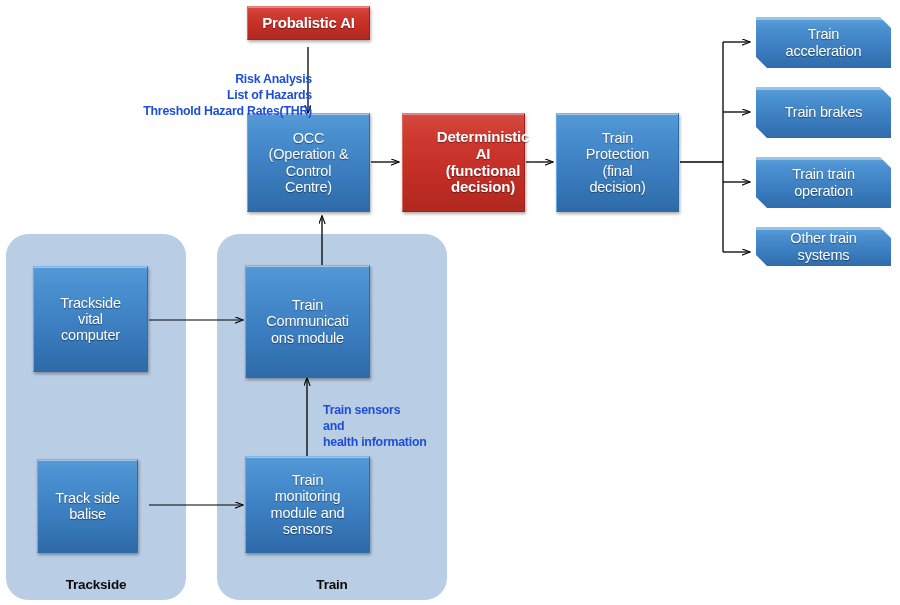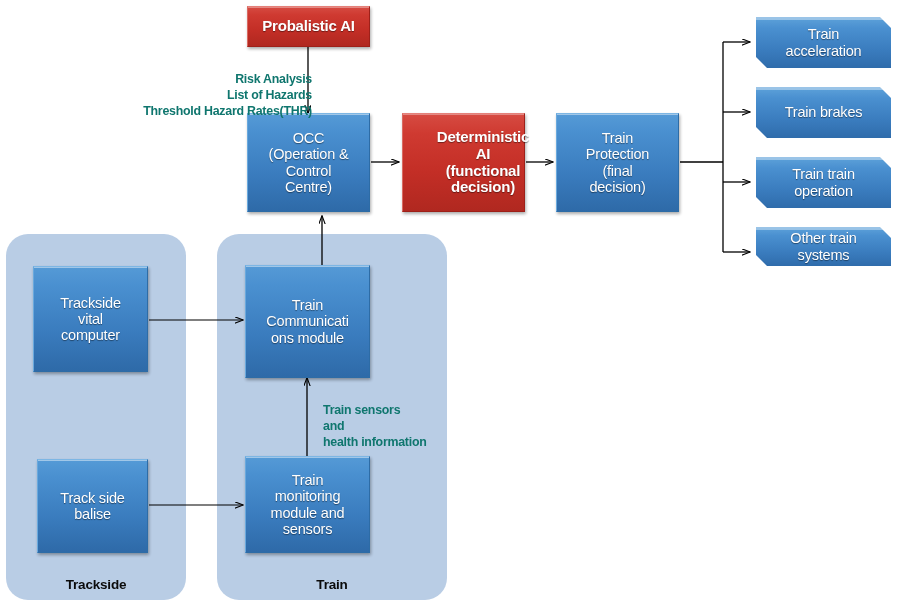--- a/index.html
+++ b/index.html
@@ -101,21 +101,21 @@
     height: 3px;
     background: rgba(255,255,255,0.38);
     pointer-events: none;
   }
 
   
   .annot {
     position: absolute;
     font-size: 12.4px;
     font-weight: bold;
-    color: #0f766e;
+    color: #1d4ed8;
     line-height: 1.28;
     white-space: pre-line;
     letter-spacing: -0.25px;
   }
   .annot.right { text-align: right; }
   .annot.left  { text-align: left; }
 </style>
 </head>
 <body>
 
@@ -151,21 +151,21 @@
 
     <path d="M322,265 L322,216" stroke="#000" stroke-width="1.3" fill="none" marker-end="url(#ah)"></path>
 
     <path d="M149,320 L243,320" stroke="#000" stroke-width="1.1" fill="none" marker-end="url(#ah)"></path>
 
     <path d="M149,505 L243,505" stroke="#000" stroke-width="1.1" fill="none" marker-end="url(#ah)"></path>
 
     <path d="M307,456 L307,378" stroke="#000" stroke-width="1.3" fill="none" marker-end="url(#ah)"></path>
   </svg>
 
-  <div class="box red" style="left:247px; top:6px; width:123px; height:41px;">
+  <div class="box red" style="left:247px; top:6px; width:123px; height:34px;">
     <span class="lbl">Probalistic AI</span>
   </div>
 
   <div class="box blue" style="left:247px; top:113px; width:123px; height:99px;">
     <span class="lbl">OCC
 (Operation &amp;
 Control
 Centre)</span>
   </div>
 
@@ -205,21 +205,21 @@
     <span class="lbl">Other train
 systems</span>
   </div>
 
   <div class="box blue" style="left:33px; top:266px; width:115px; height:106px;">
     <span class="lbl">Trackside
 vital
 computer</span>
   </div>
 
-  <div class="box blue" style="left:37px; top:459px; width:111px; height:94px;">
+  <div class="box blue" style="left:37px; top:459px; width:101px; height:94px;">
     <span class="lbl">Track side
 balise</span>
   </div>
 
   <div class="box blue" style="left:245px; top:265px; width:125px; height:113px;">
     <span class="lbl">Train
 Communicati
 ons module</span>
   </div>
 

